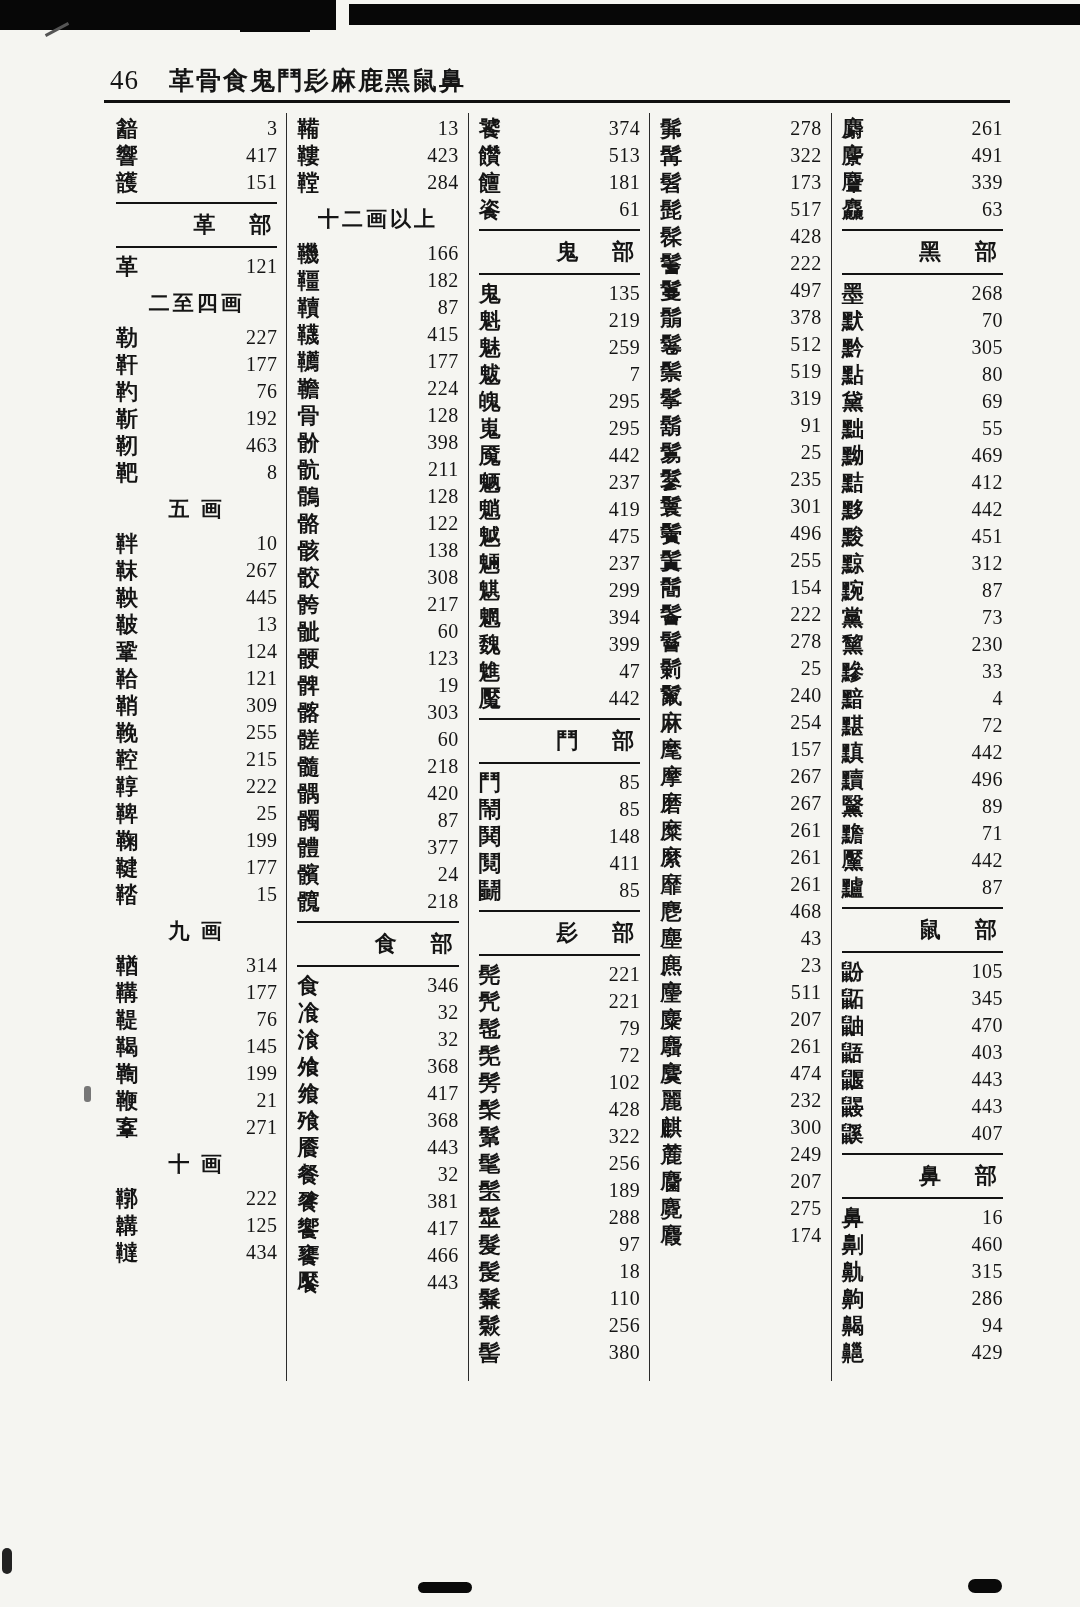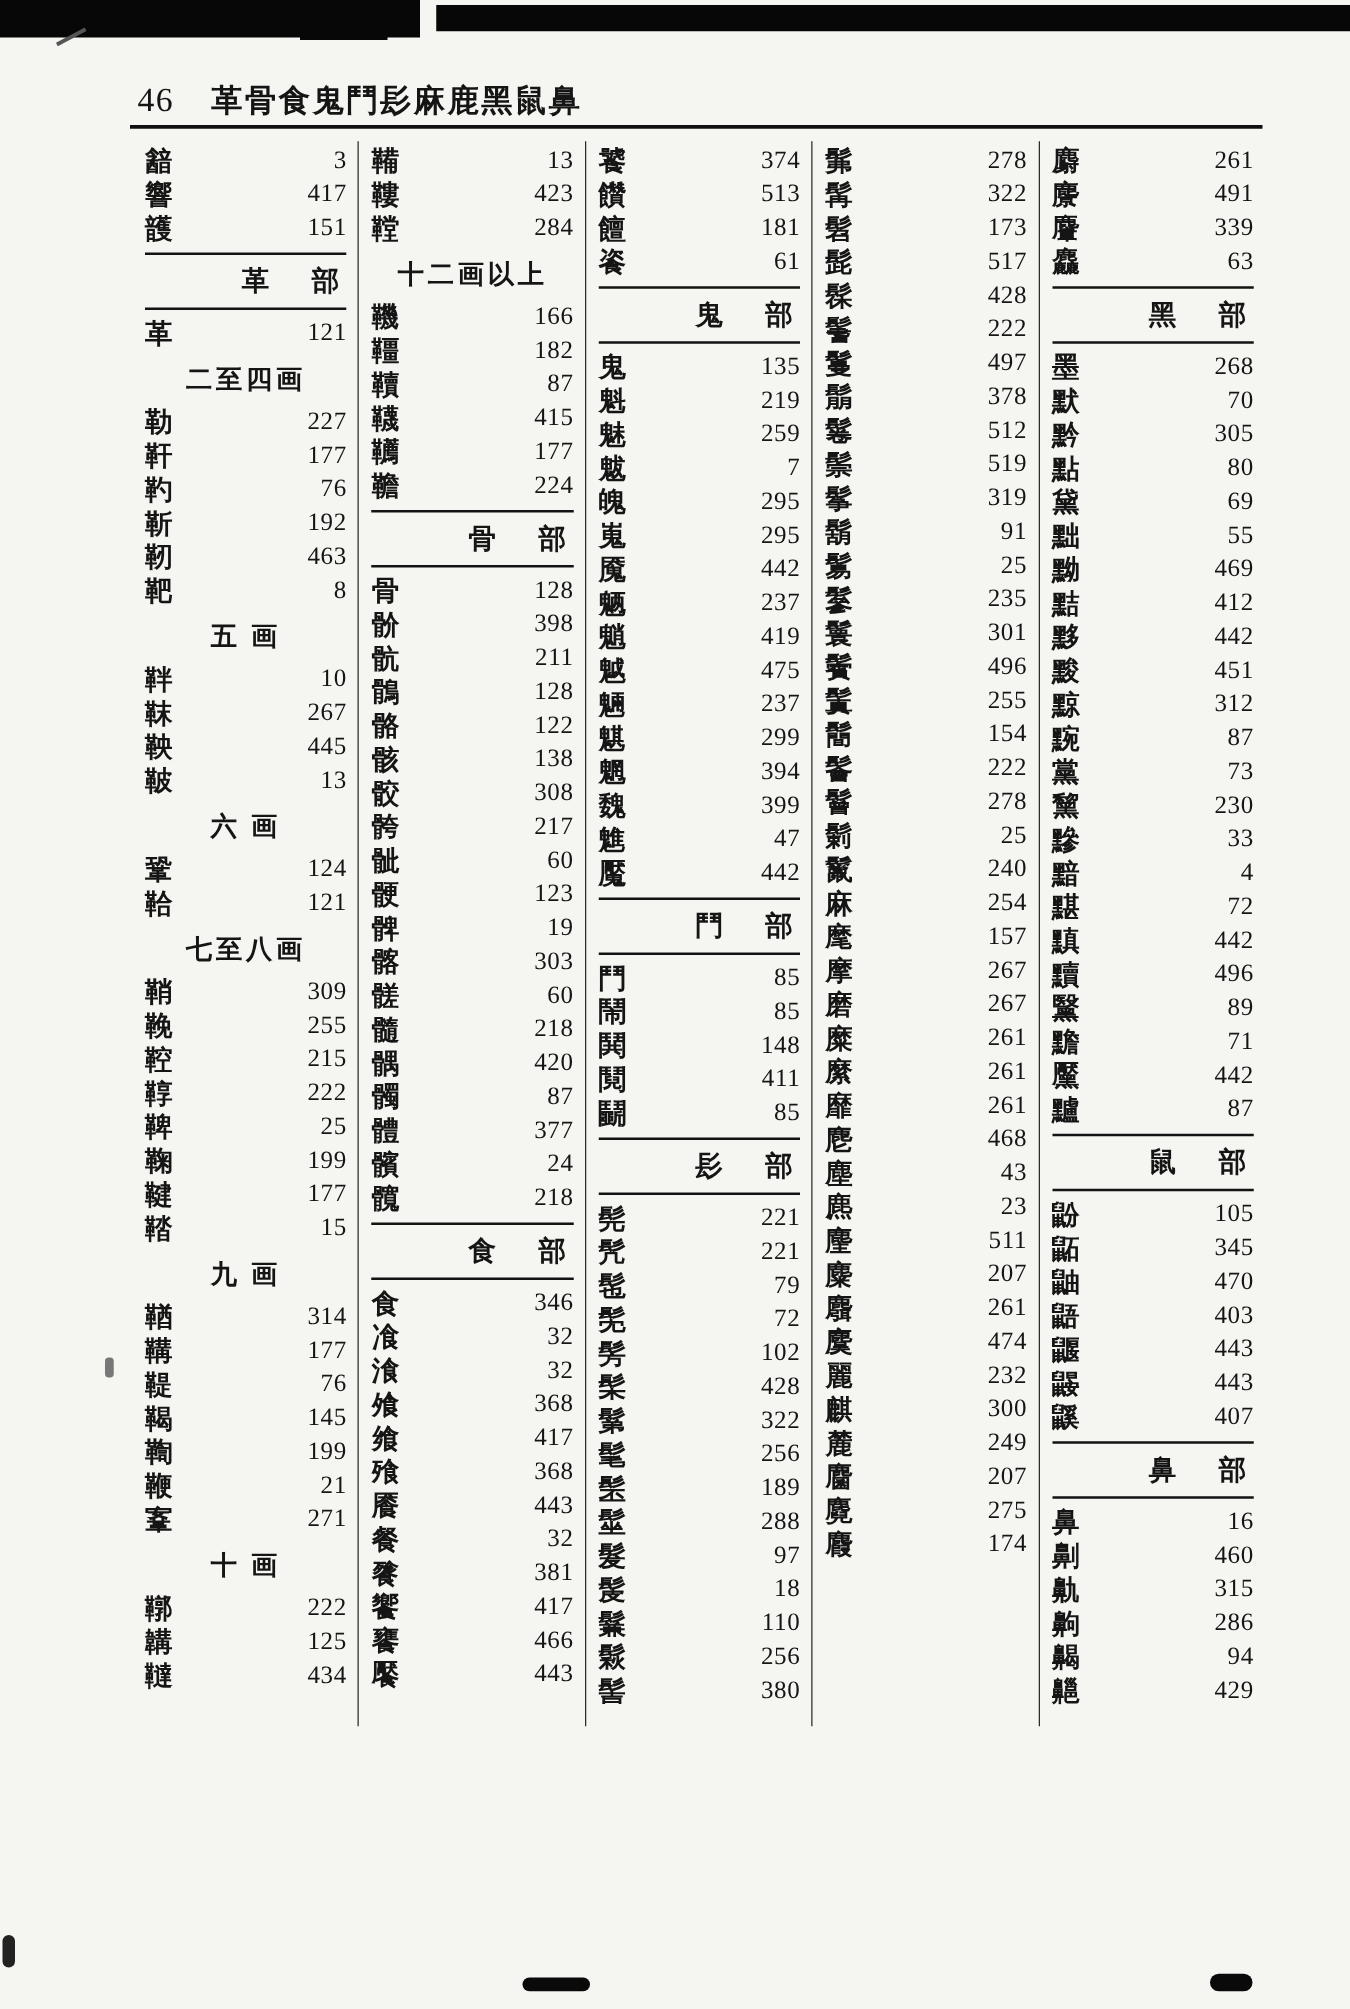--- a/index.html
+++ b/index.html
@@ -113,30 +113,28 @@
         <span class="pg">267</span>
       </div>
       <div class="row">
         <span class="ch">鞅</span>
         <span class="pg">445</span>
       </div>
       <div class="row">
         <span class="ch">鞁</span>
         <span class="pg">13</span>
       </div>
-      <div class="sub">六 画</div>
       <div class="row">
         <span class="ch">鞏</span>
         <span class="pg">124</span>
       </div>
       <div class="row">
         <span class="ch">鞈</span>
         <span class="pg">121</span>
       </div>
-      <div class="sub">七至八画</div>
       <div class="row">
         <span class="ch">鞘</span>
         <span class="pg">309</span>
       </div>
       <div class="row">
         <span class="ch">鞔</span>
         <span class="pg">255</span>
       </div>
       <div class="row">
         <span class="ch">鞚</span>
@@ -236,21 +234,20 @@
         <span class="pg">415</span>
       </div>
       <div class="row">
         <span class="ch">韉</span>
         <span class="pg">177</span>
       </div>
       <div class="row">
         <span class="ch">韂</span>
         <span class="pg">224</span>
       </div>
-      <div class="sec">骨　部</div>
       <div class="row">
         <span class="ch">骨</span>
         <span class="pg">128</span>
       </div>
       <div class="row">
         <span class="ch">骱</span>
         <span class="pg">398</span>
       </div>
       <div class="row">
         <span class="ch">骯</span>

